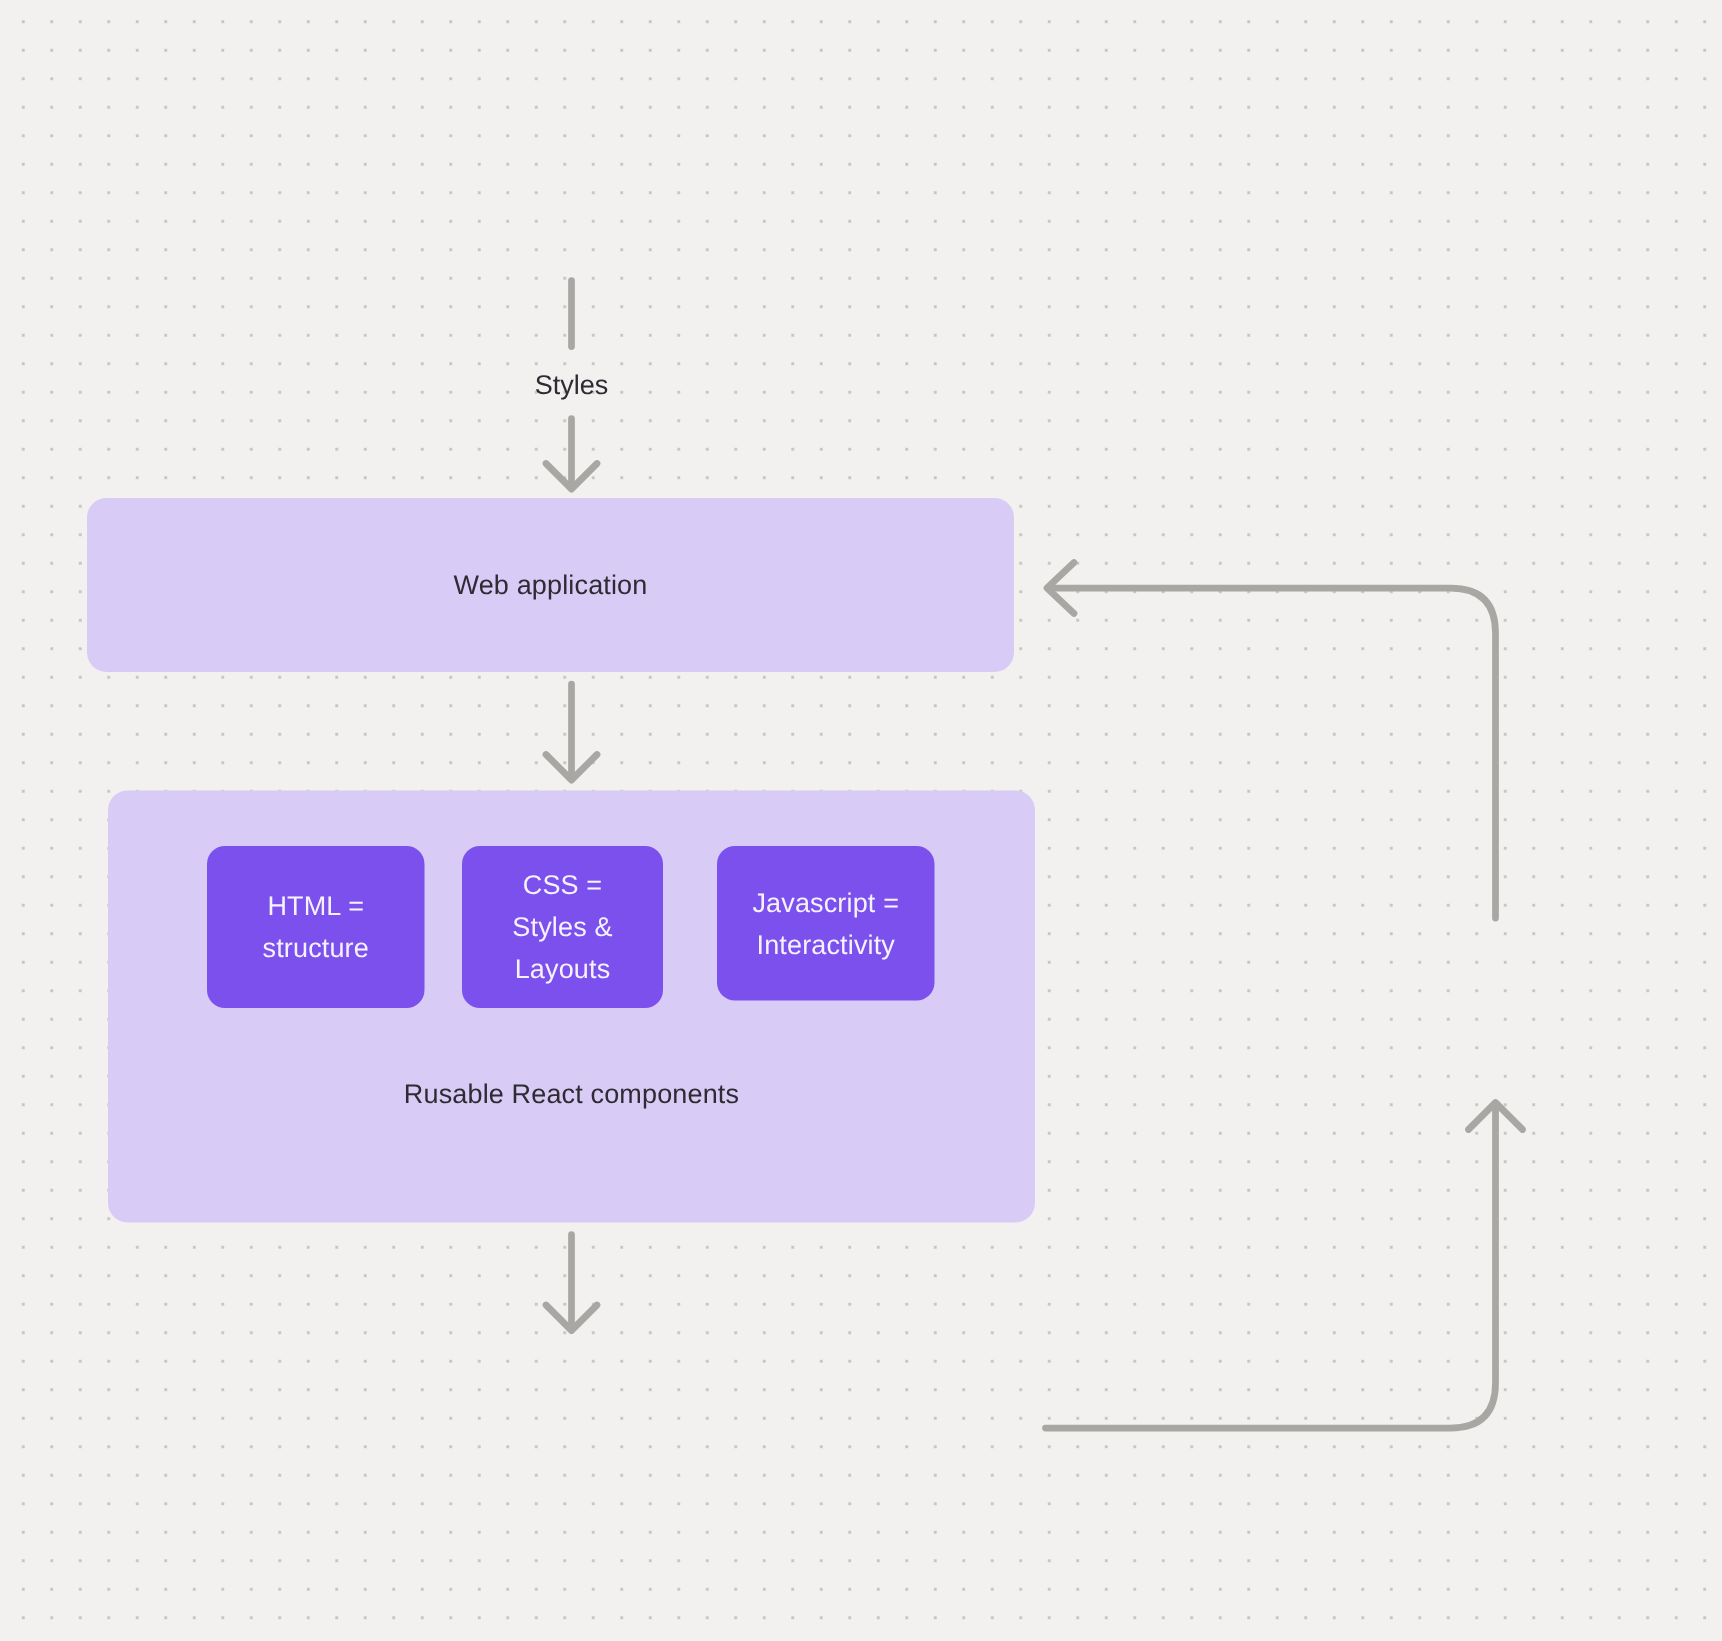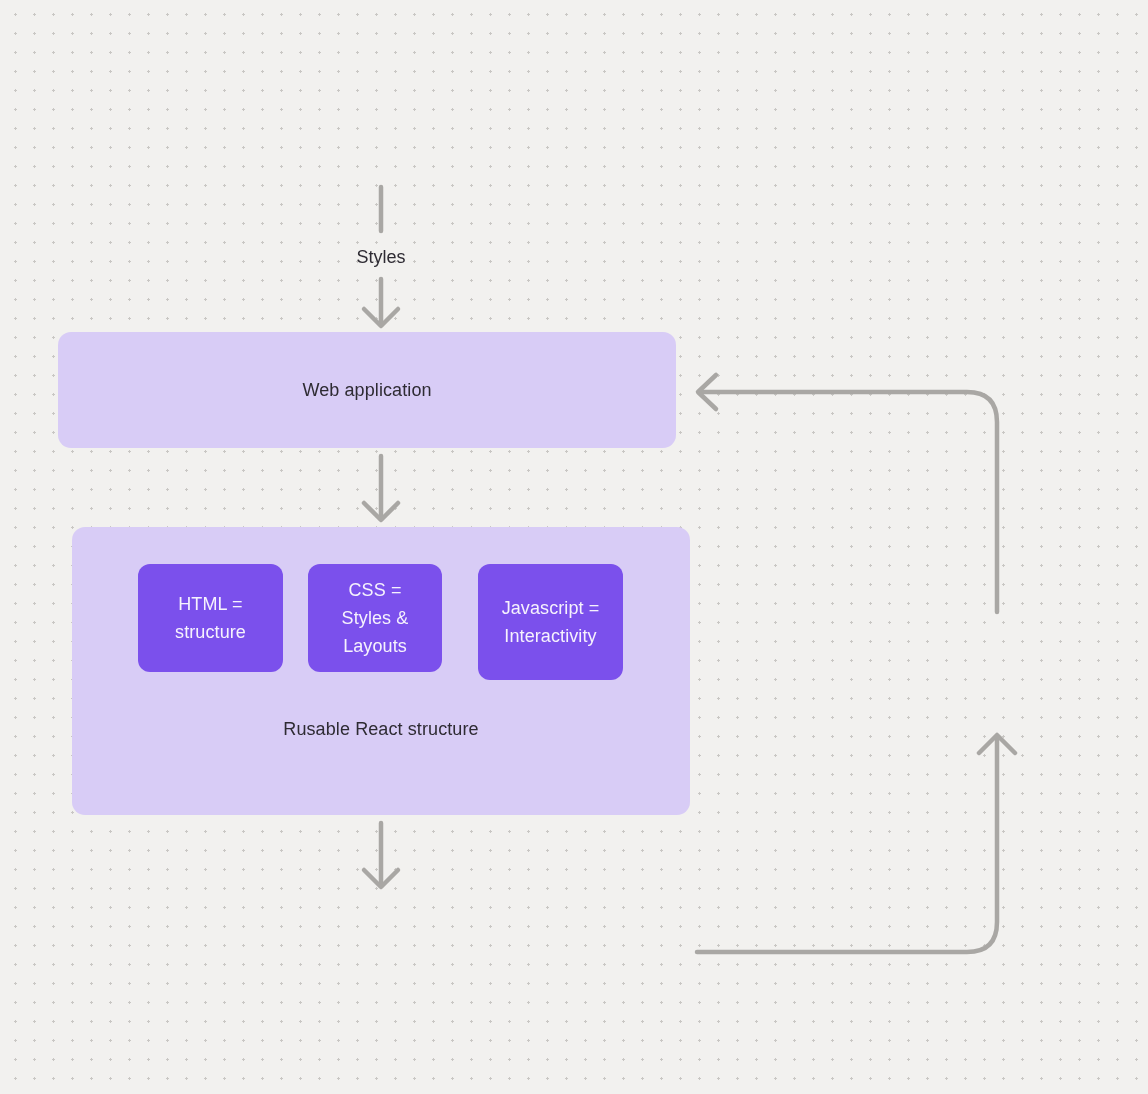--- a/index.html
+++ b/index.html
@@ -127,22 +127,22 @@
   <div class="node node-light" style="left:72px;top:527px;width:618px;height:288px;display:block">
 
     <div class="node node-dark" style="left:66px;top:37px;width:145px;height:108px">
       <span>HTML = structure</span>
     </div>
 
     <div class="node node-dark" style="left:236px;top:37px;width:134px;height:108px">
       <span>CSS = Styles &amp; Layouts</span>
     </div>
 
-    <div class="node node-dark" style="left:406px;top:37px;width:145px;height:116px">
+    <div class="node node-dark" style="left:406px;top:37px;width:145px;height:103px">
       <span>Javascript = Interactivity</span>
     </div>
 
-    <div class="group-caption" style="top:192px">Rusable React structure</div>
+    <div class="group-caption" style="top:192px">Rusable React components</div>
   </div>
 
 
 
 </div>
 
 </body></html>

